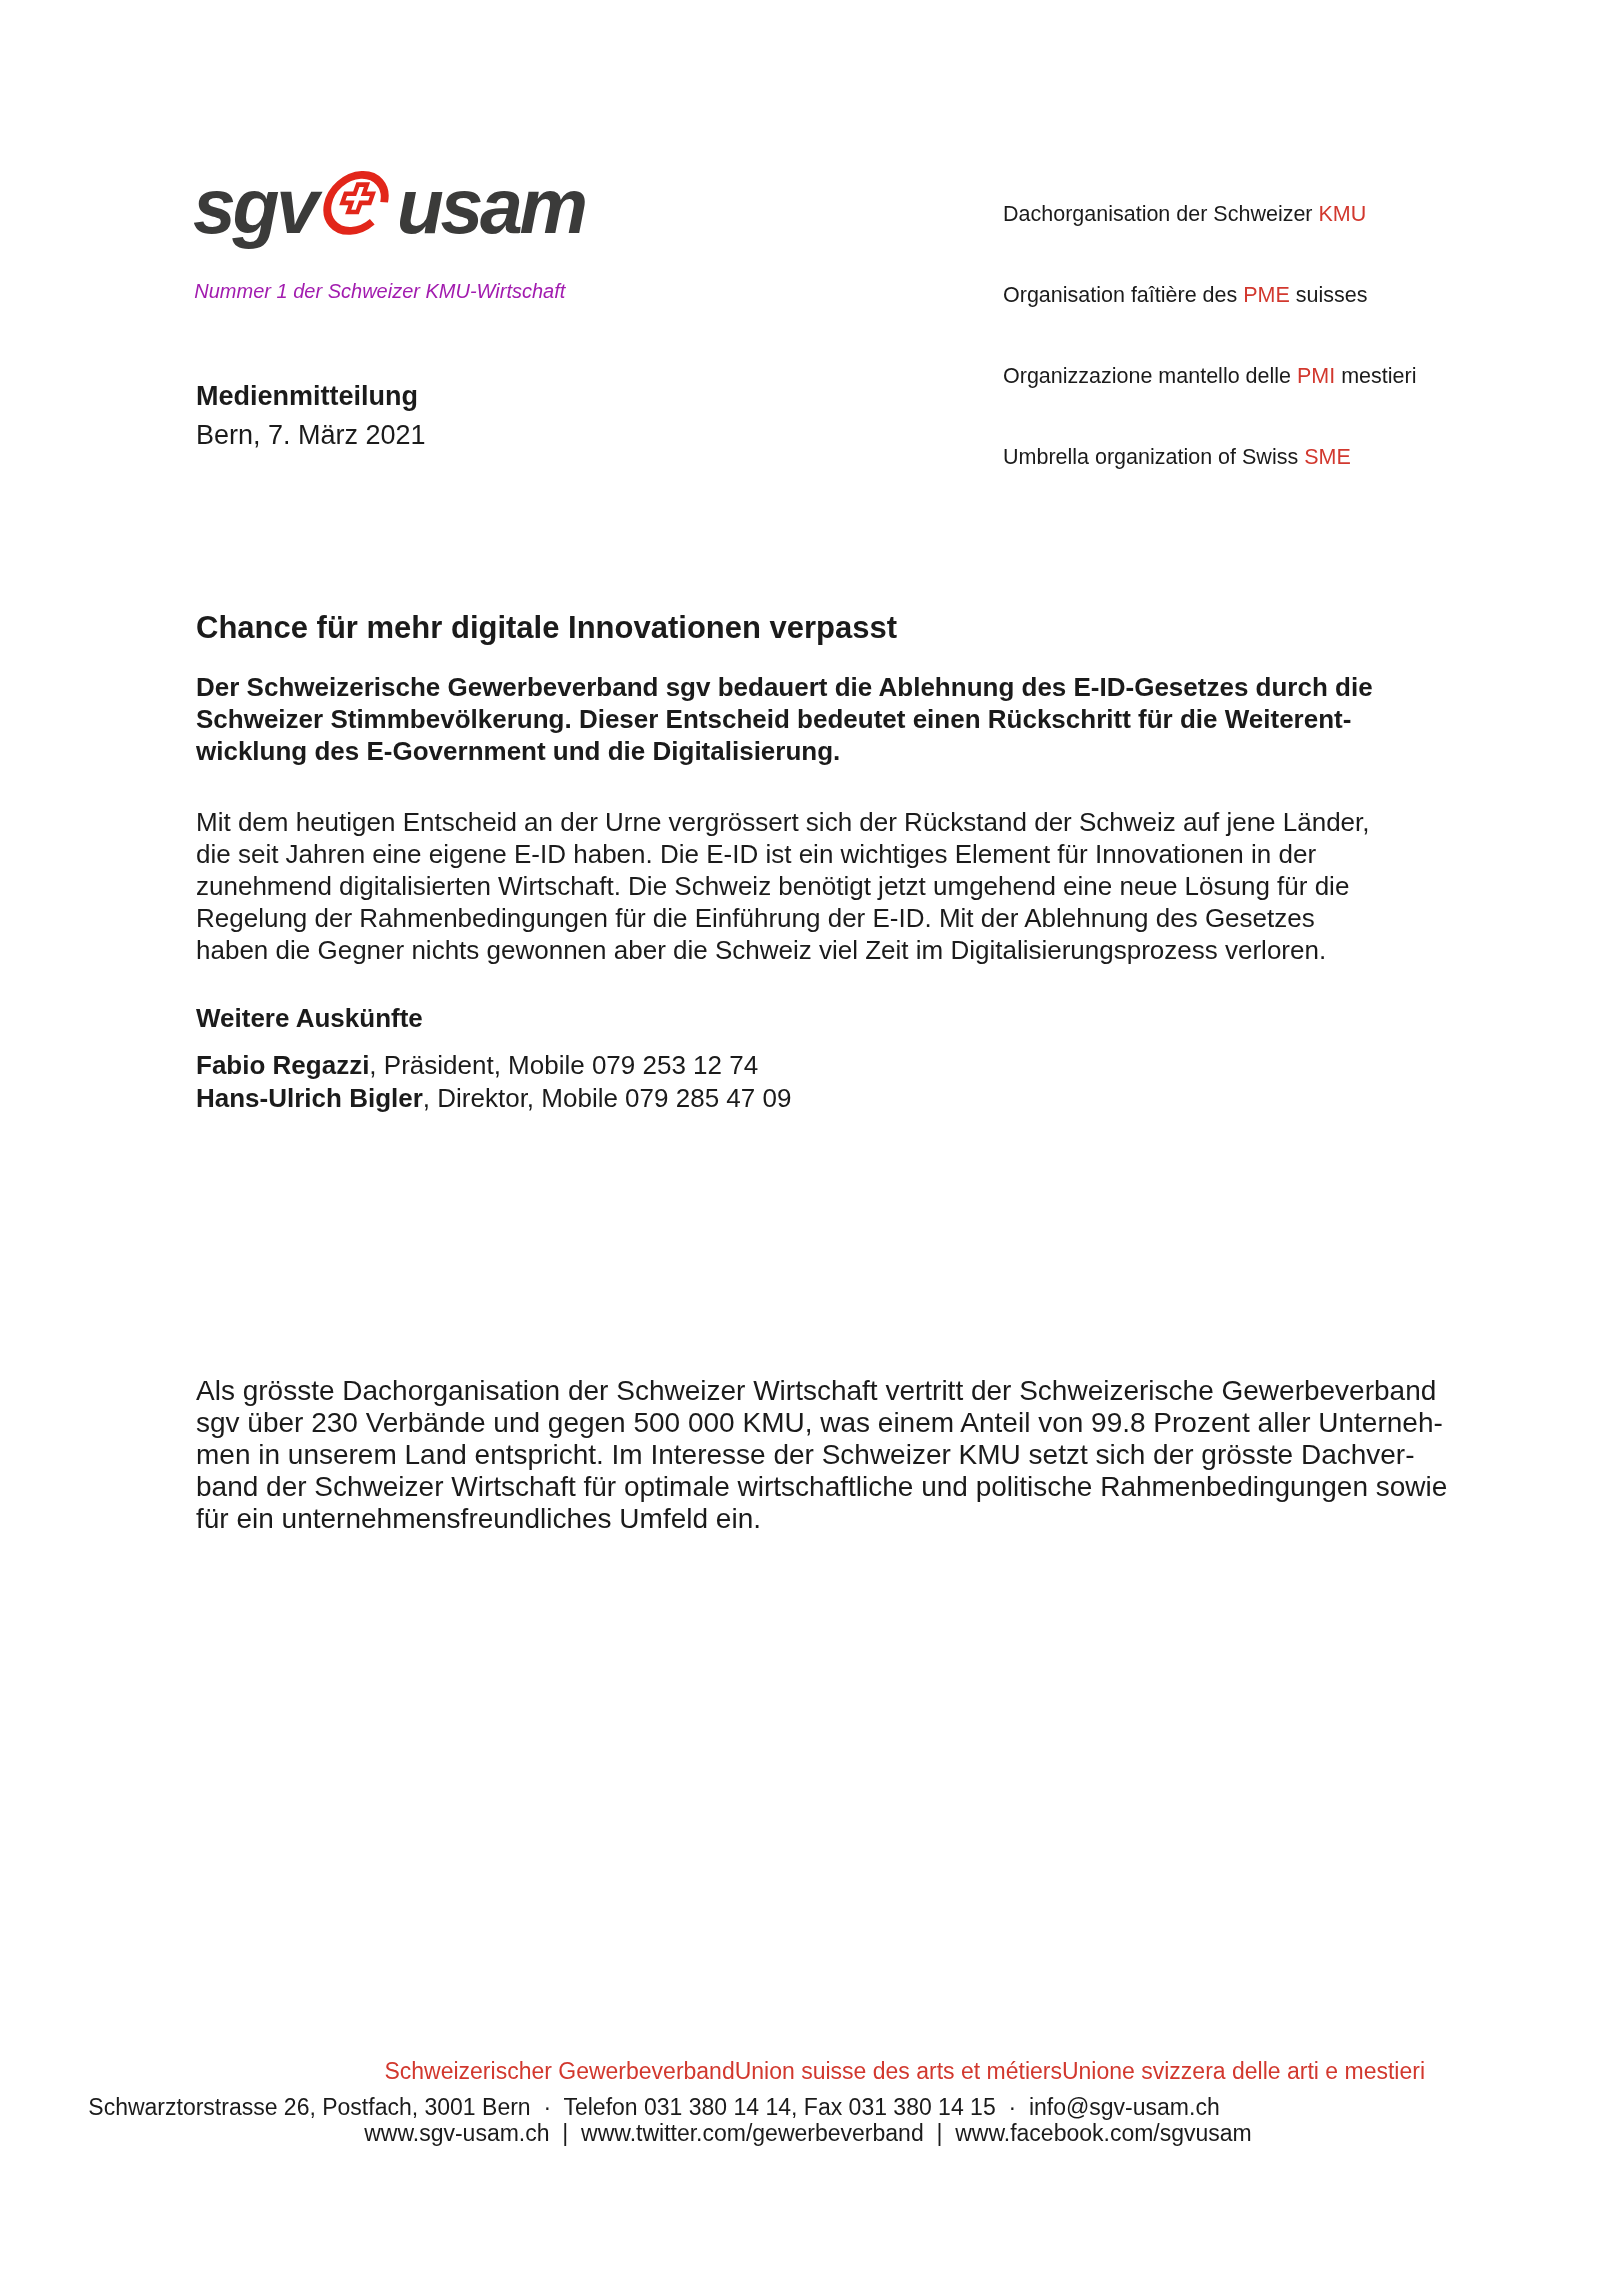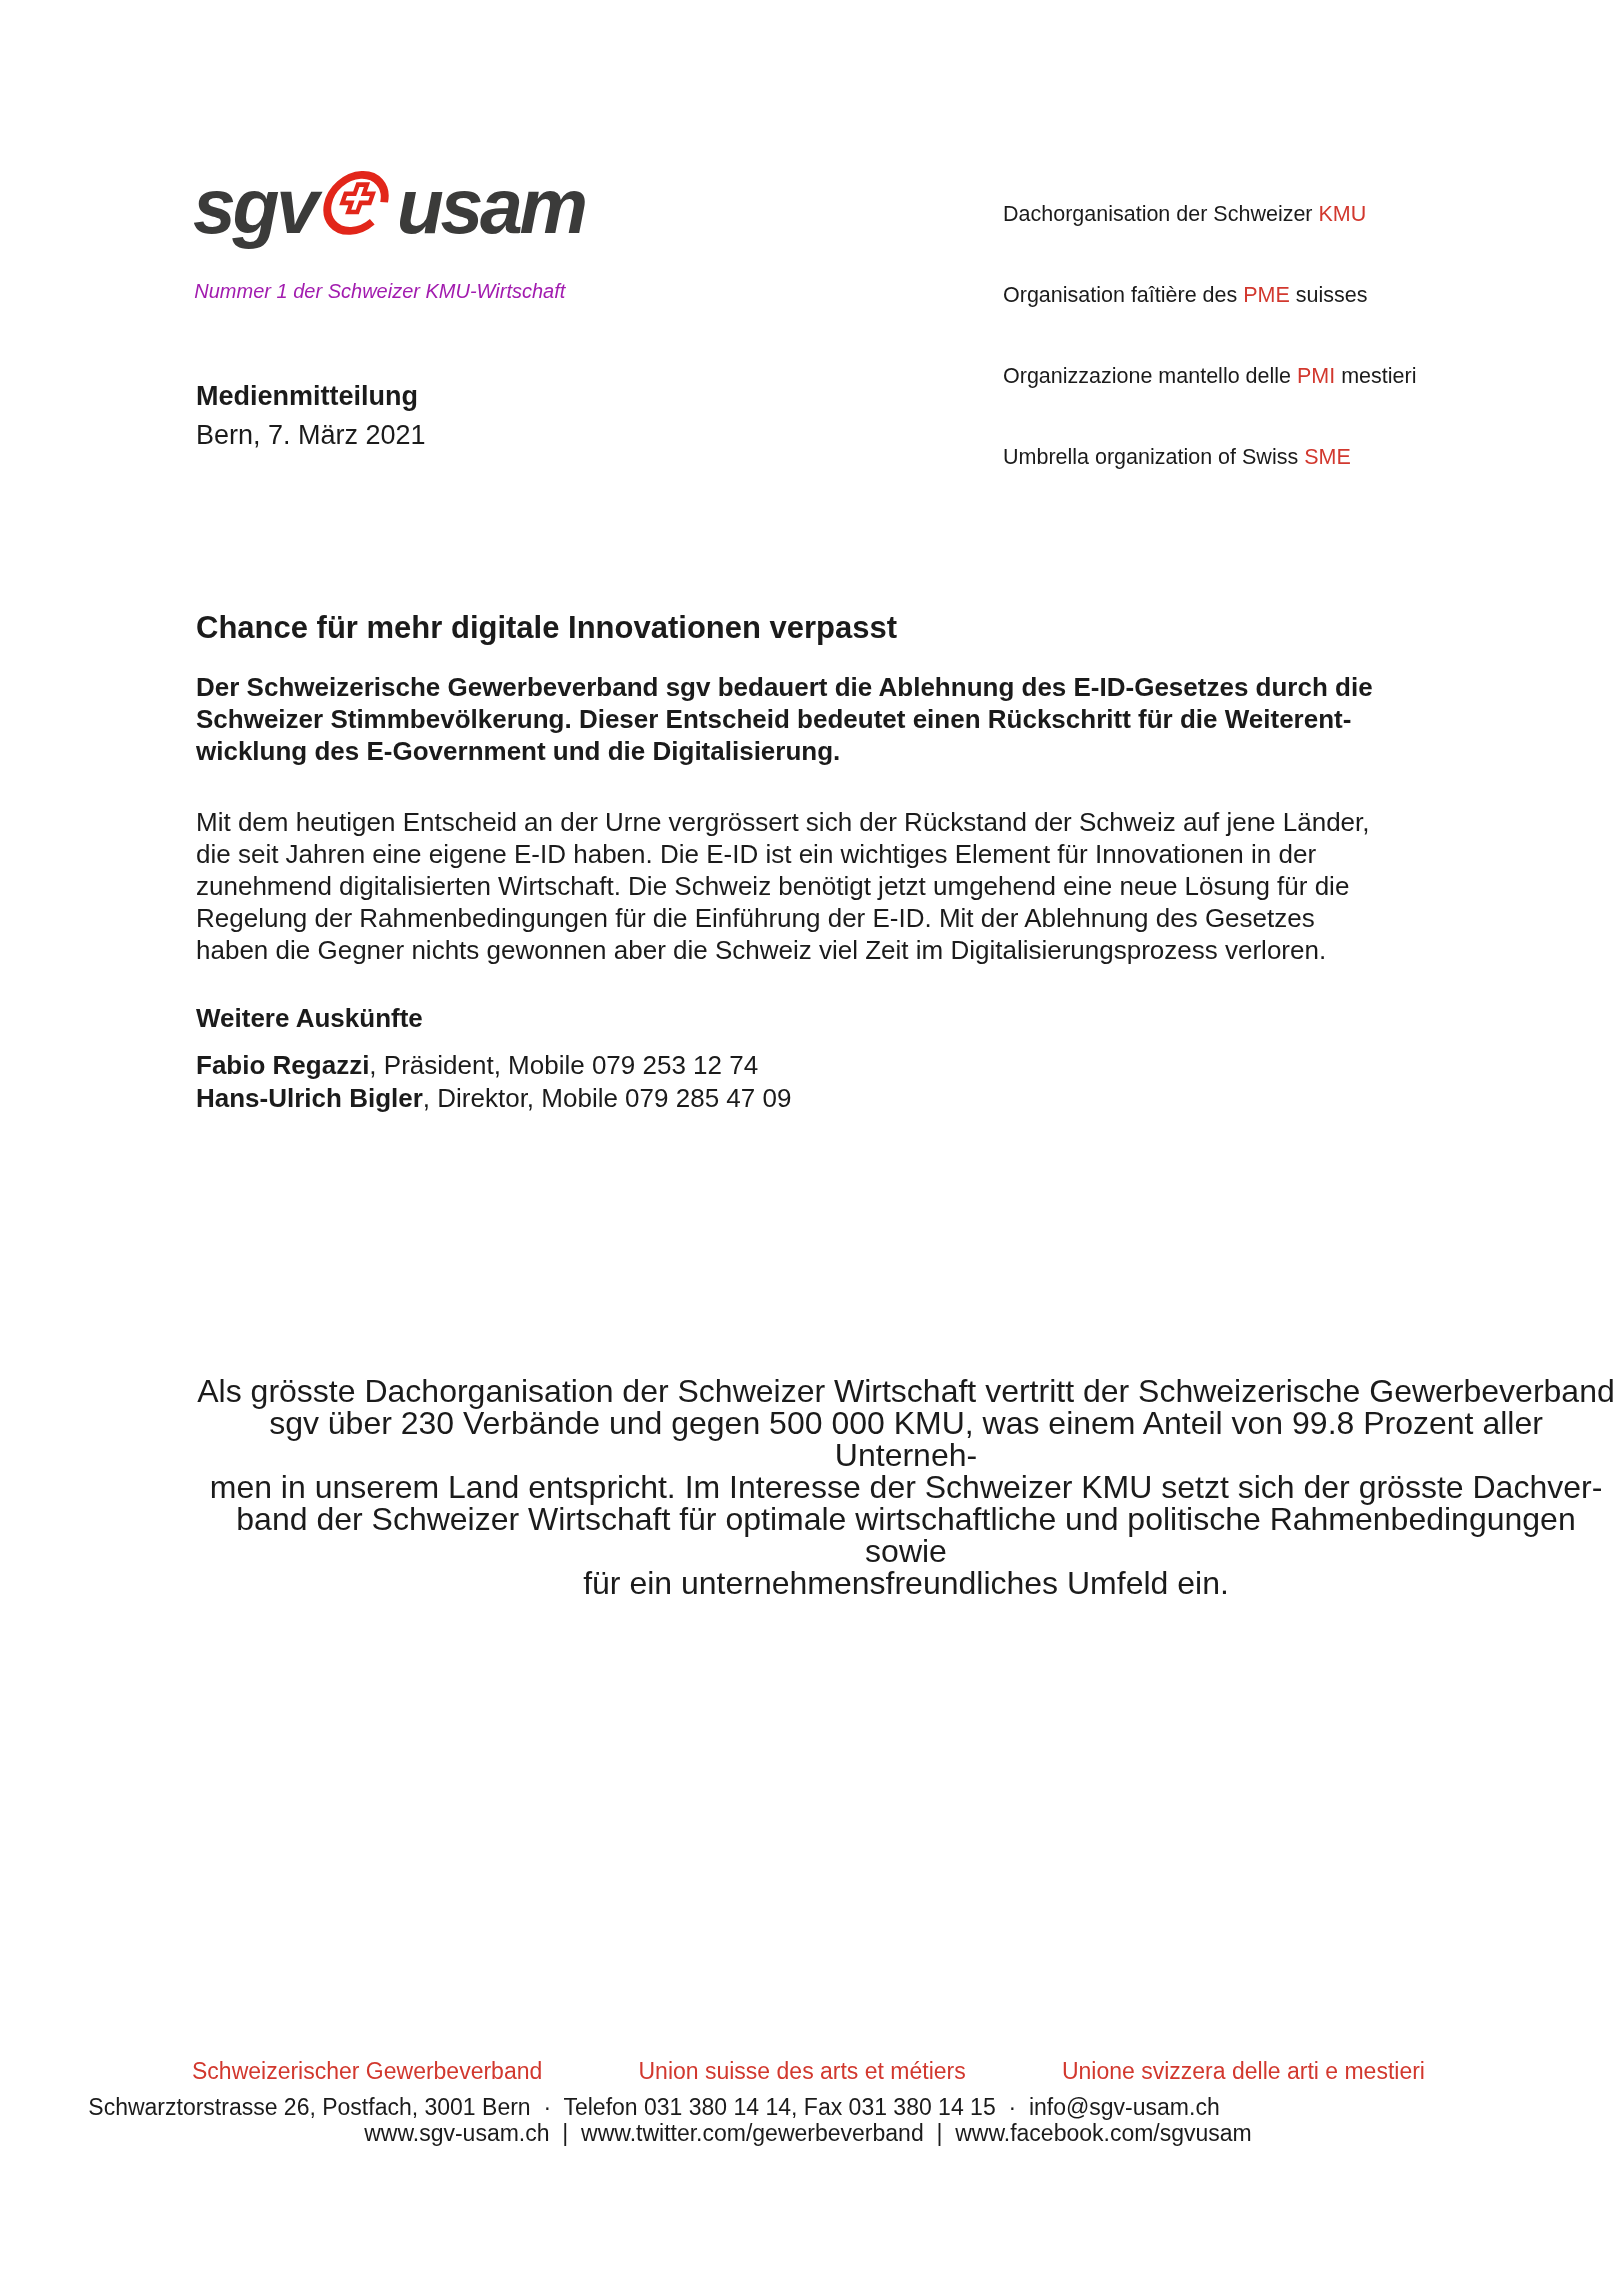--- a/index.html
+++ b/index.html
@@ -52,27 +52,27 @@
   }
   .contacts-heading {
     position:absolute; left:196px; top:1003px;
     font-size:26px; font-weight:bold; white-space:pre;
   }
   .contacts { position:absolute; left:196px; top:1049px; font-size:26px; line-height:33px; }
   .contact-line { white-space:pre; }
   .contact-name { font-weight:bold;margin-top:36px; }
   .boilerplate {
     position:absolute; left:196px; top:1375px;
-    font-size:32px; line-height:32px; white-space:pre-line;text-align:center;
+    font-size:28px; line-height:32px; white-space:pre-line;
   }
 
   
   .footer-orgs {
     position:absolute; left:192px; top:2058px; width:1233px;
-    display:flex; justify-content:space-between;
+    display:flex; justify-content:flex-end;
     font-size:23px; color:var(--accent_red,#d2382e); white-space:pre;
   }
   .footer-address {
     position:absolute; left:0; top:2094px; width:1308px;
     font-size:23px; text-align:center; white-space:pre;
   }
   .footer-web {
     position:absolute; left:0; top:2120px; width:1616px;
     font-size:23px; text-align:center; white-space:pre;
   }

